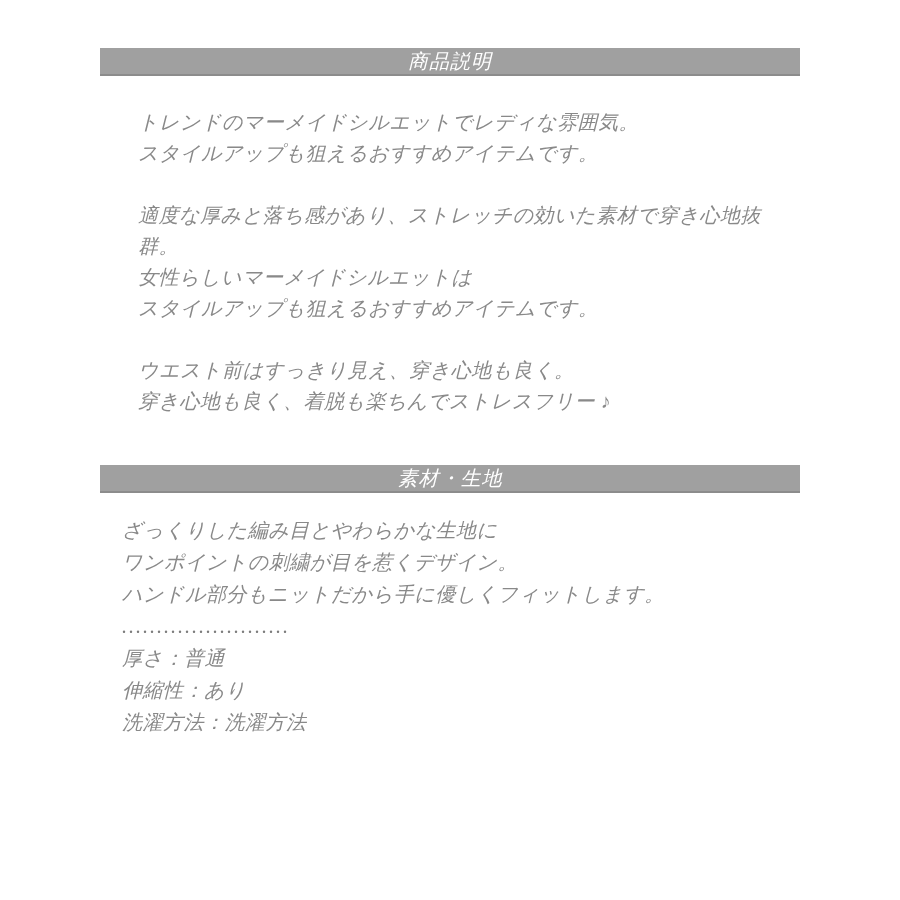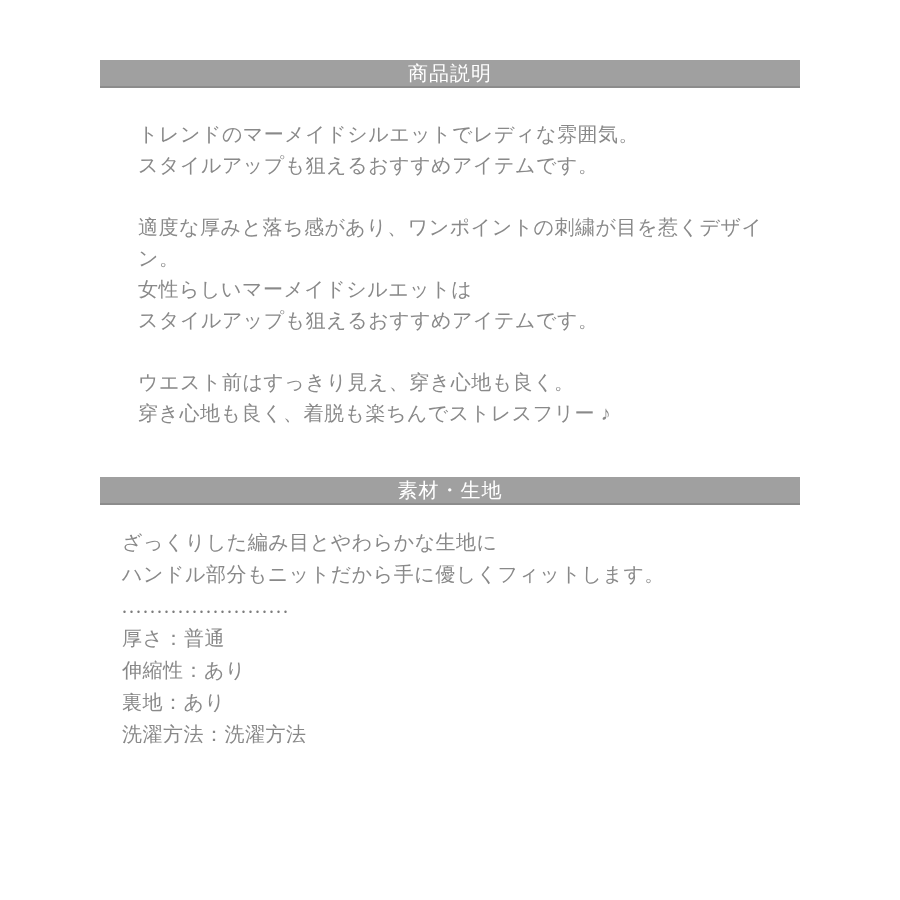--- a/index.html
+++ b/index.html
@@ -12,21 +12,22 @@
     width: 900px;
     height: 900px;
     background: #ffffff;
     overflow: hidden;
     font-family: "Liberation Serif", "DejaVu Serif", serif;
     color: #898989;
   }
   .content {
     width: 700px;
     margin-left: 100px;
-    padding-top: 60px;
+    padding-top: 48px;
+    font-style: italic;
   }
   .section-bar {
     width: 700px;
     height: 26px;
     line-height: 27px;
     background: #a0a0a0;
     border-bottom: 2px solid #8c8c8c;
     text-align: center;
     color: #ffffff;
     font-size: 20px;
@@ -66,48 +67,46 @@
     <section class="section-1">
       <div class="section-bar">
         <span>商品説明</span>
       </div>
       <div class="section-body body-1">
         <p class="para">
           <span class="line">トレンドのマーメイドシルエットでレディな雰囲気。</span>
           <span class="line">スタイルアップも狙えるおすすめアイテムです。</span>
         </p>
         <p class="para">
-          <span class="line">適度な厚みと落ち感があり、ワンポイントの刺繍が目を惹くデザイン。</span>
+          <span class="line">適度な厚みと落ち感があり、ストレッチの効いた素材で穿き心地抜群。</span>
           <span class="line">女性らしいマーメイドシルエットは</span>
           <span class="line">スタイルアップも狙えるおすすめアイテムです。</span>
         </p>
         <p class="para">
           <span class="line">ウエスト前はすっきり見え、穿き心地も良く。</span>
           <span class="line">穿き心地も良く、着脱も楽ちんでストレスフリー ♪</span>
         </p>
       </div>
     </section>
 
     <section class="section-2">
       <div class="section-bar">
         <span>素材・生地</span>
       </div>
       <div class="section-body body-2">
         <span class="line">ざっくりした編み目とやわらかな生地に</span>
+        <span class="line">ワンポイントの刺繍が目を惹くデザイン。</span>
         <span class="line">ハンドル部分もニットだから手に優しくフィットします。</span>
         <span class="line dots-line">........................</span>
 
         <span class="line spec-row">
           <span>厚さ</span><span>：</span><span>普通</span>
         </span>
         <span class="line spec-row">
           <span>伸縮性</span><span>：</span><span>あり</span>
-        </span>
-        <span class="line spec-row">
-          <span>裏地</span><span>：</span><span>あり</span>
         </span>
         <span class="line spec-row">
           <span>洗濯方法</span><span>：</span><span>洗濯方法</span>
         </span>
       </div>
     </section>
 
   </div>
 </div>
 

